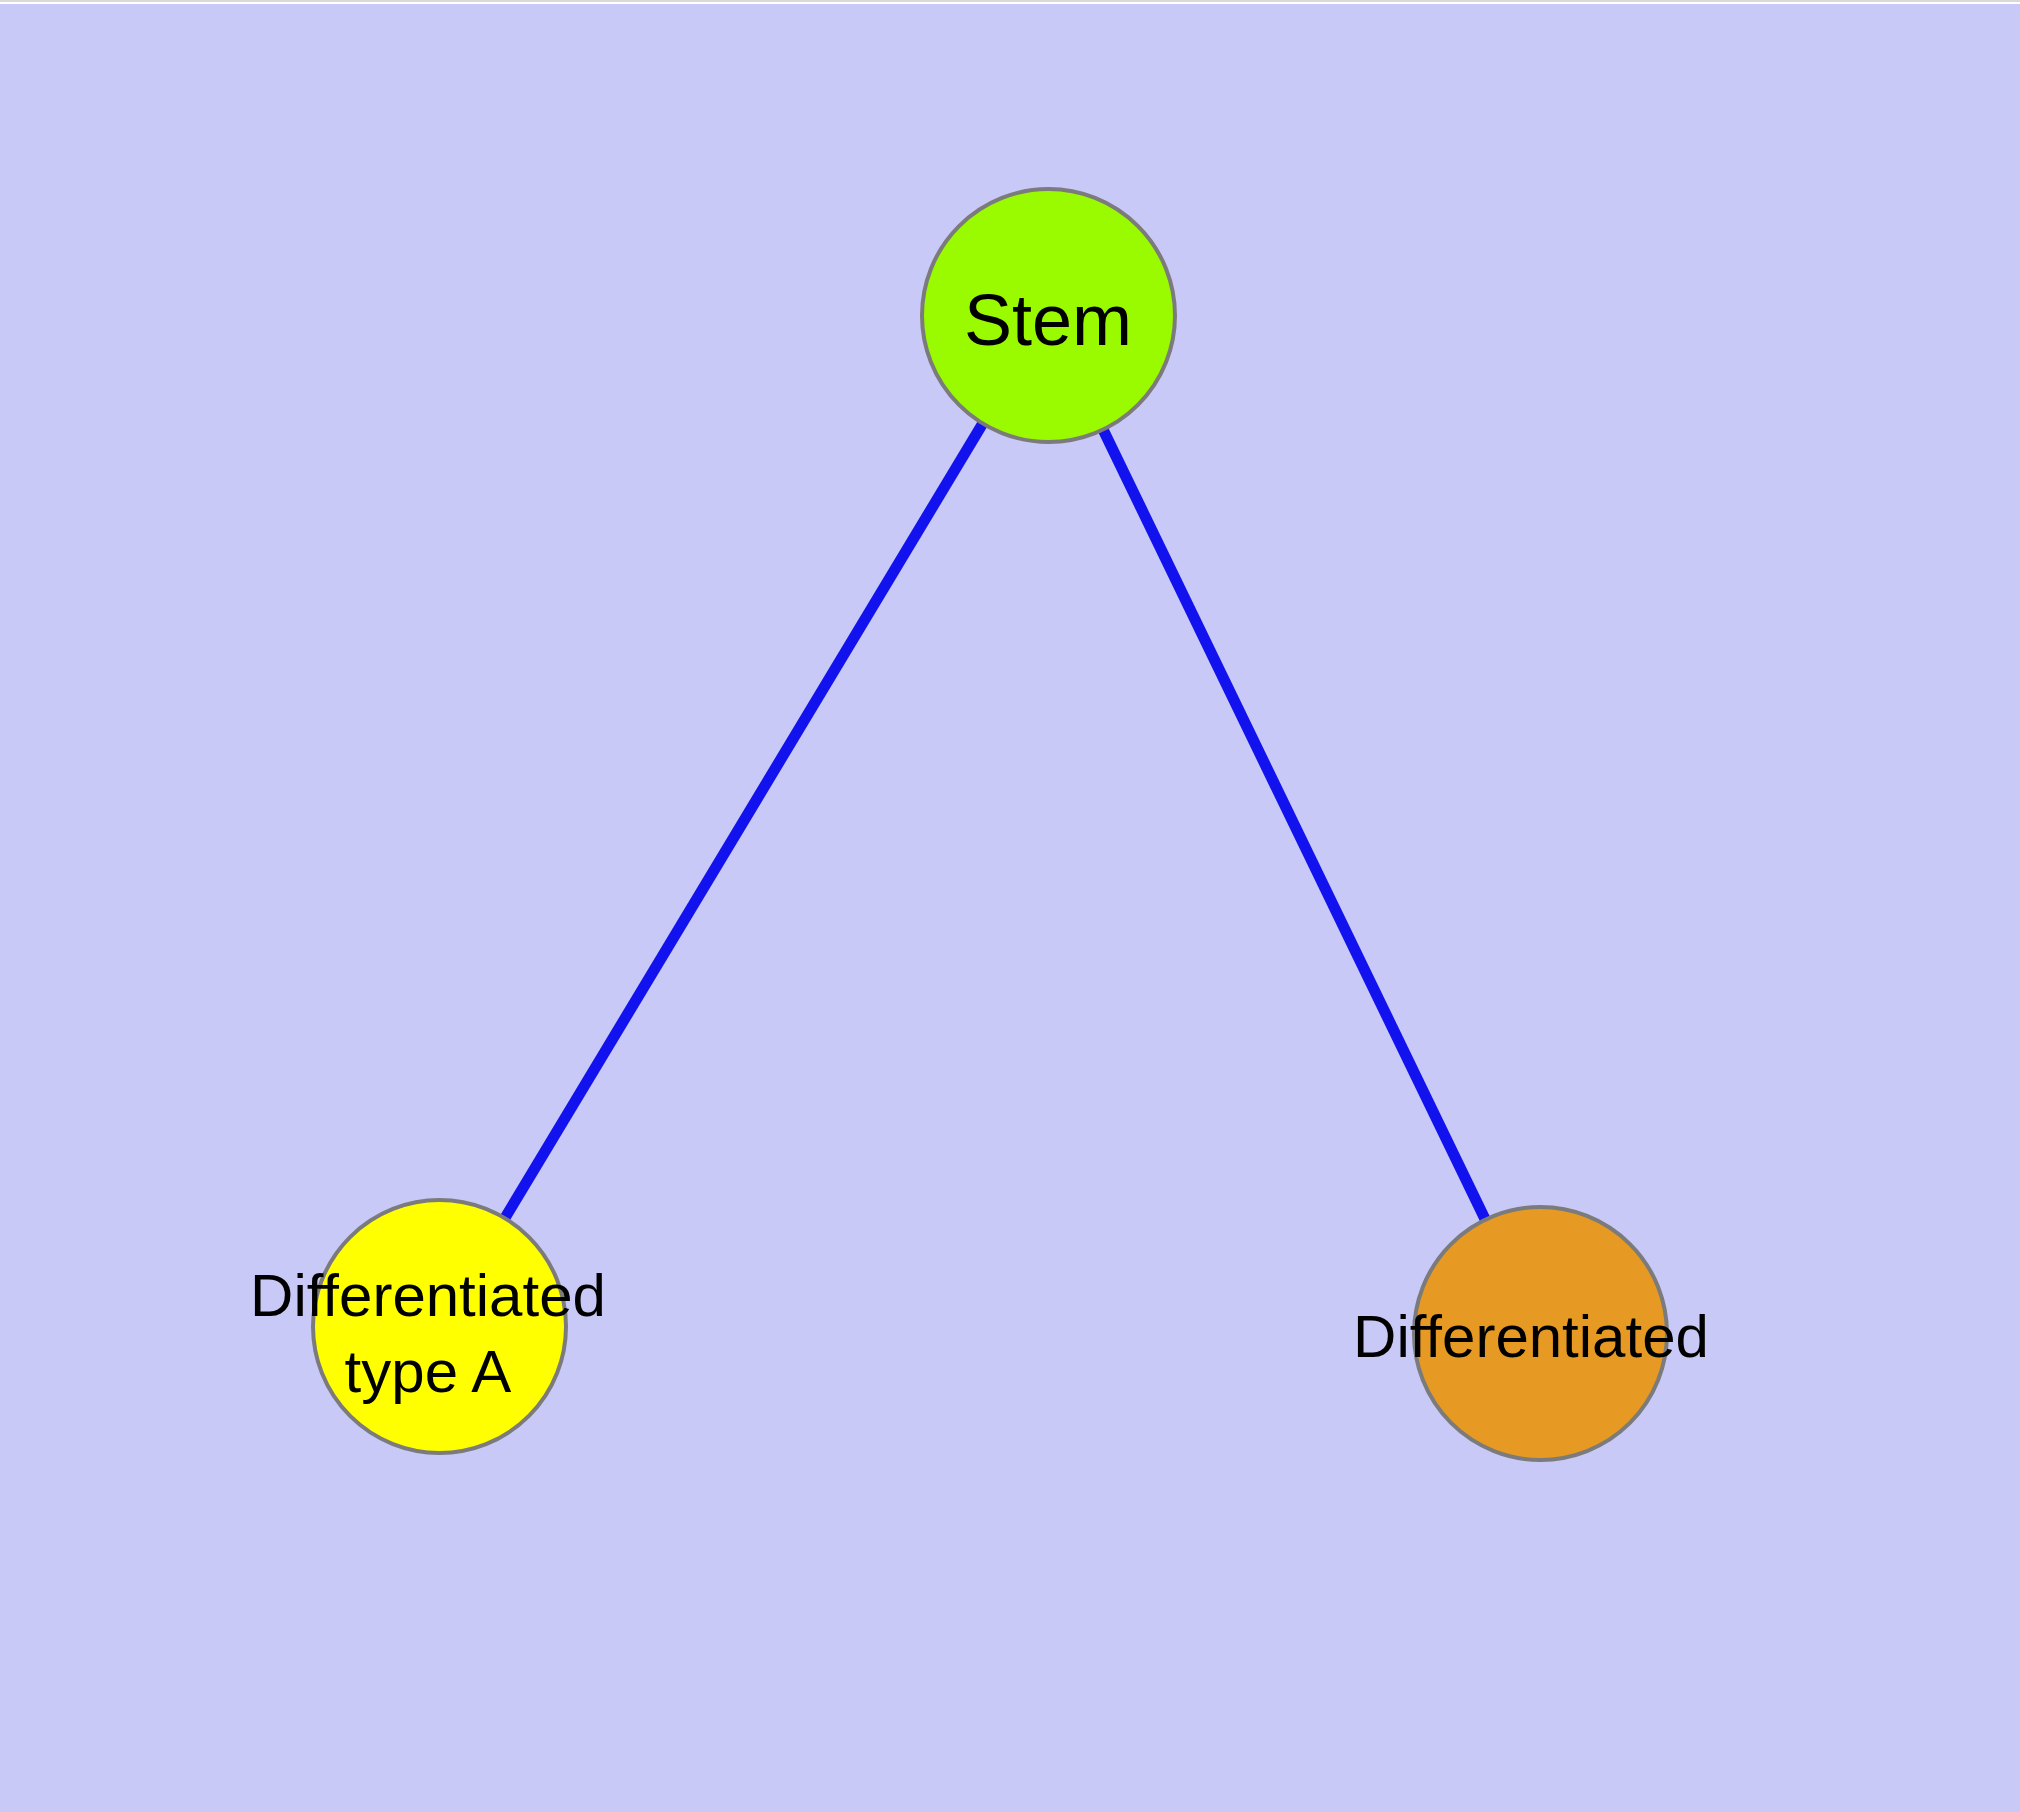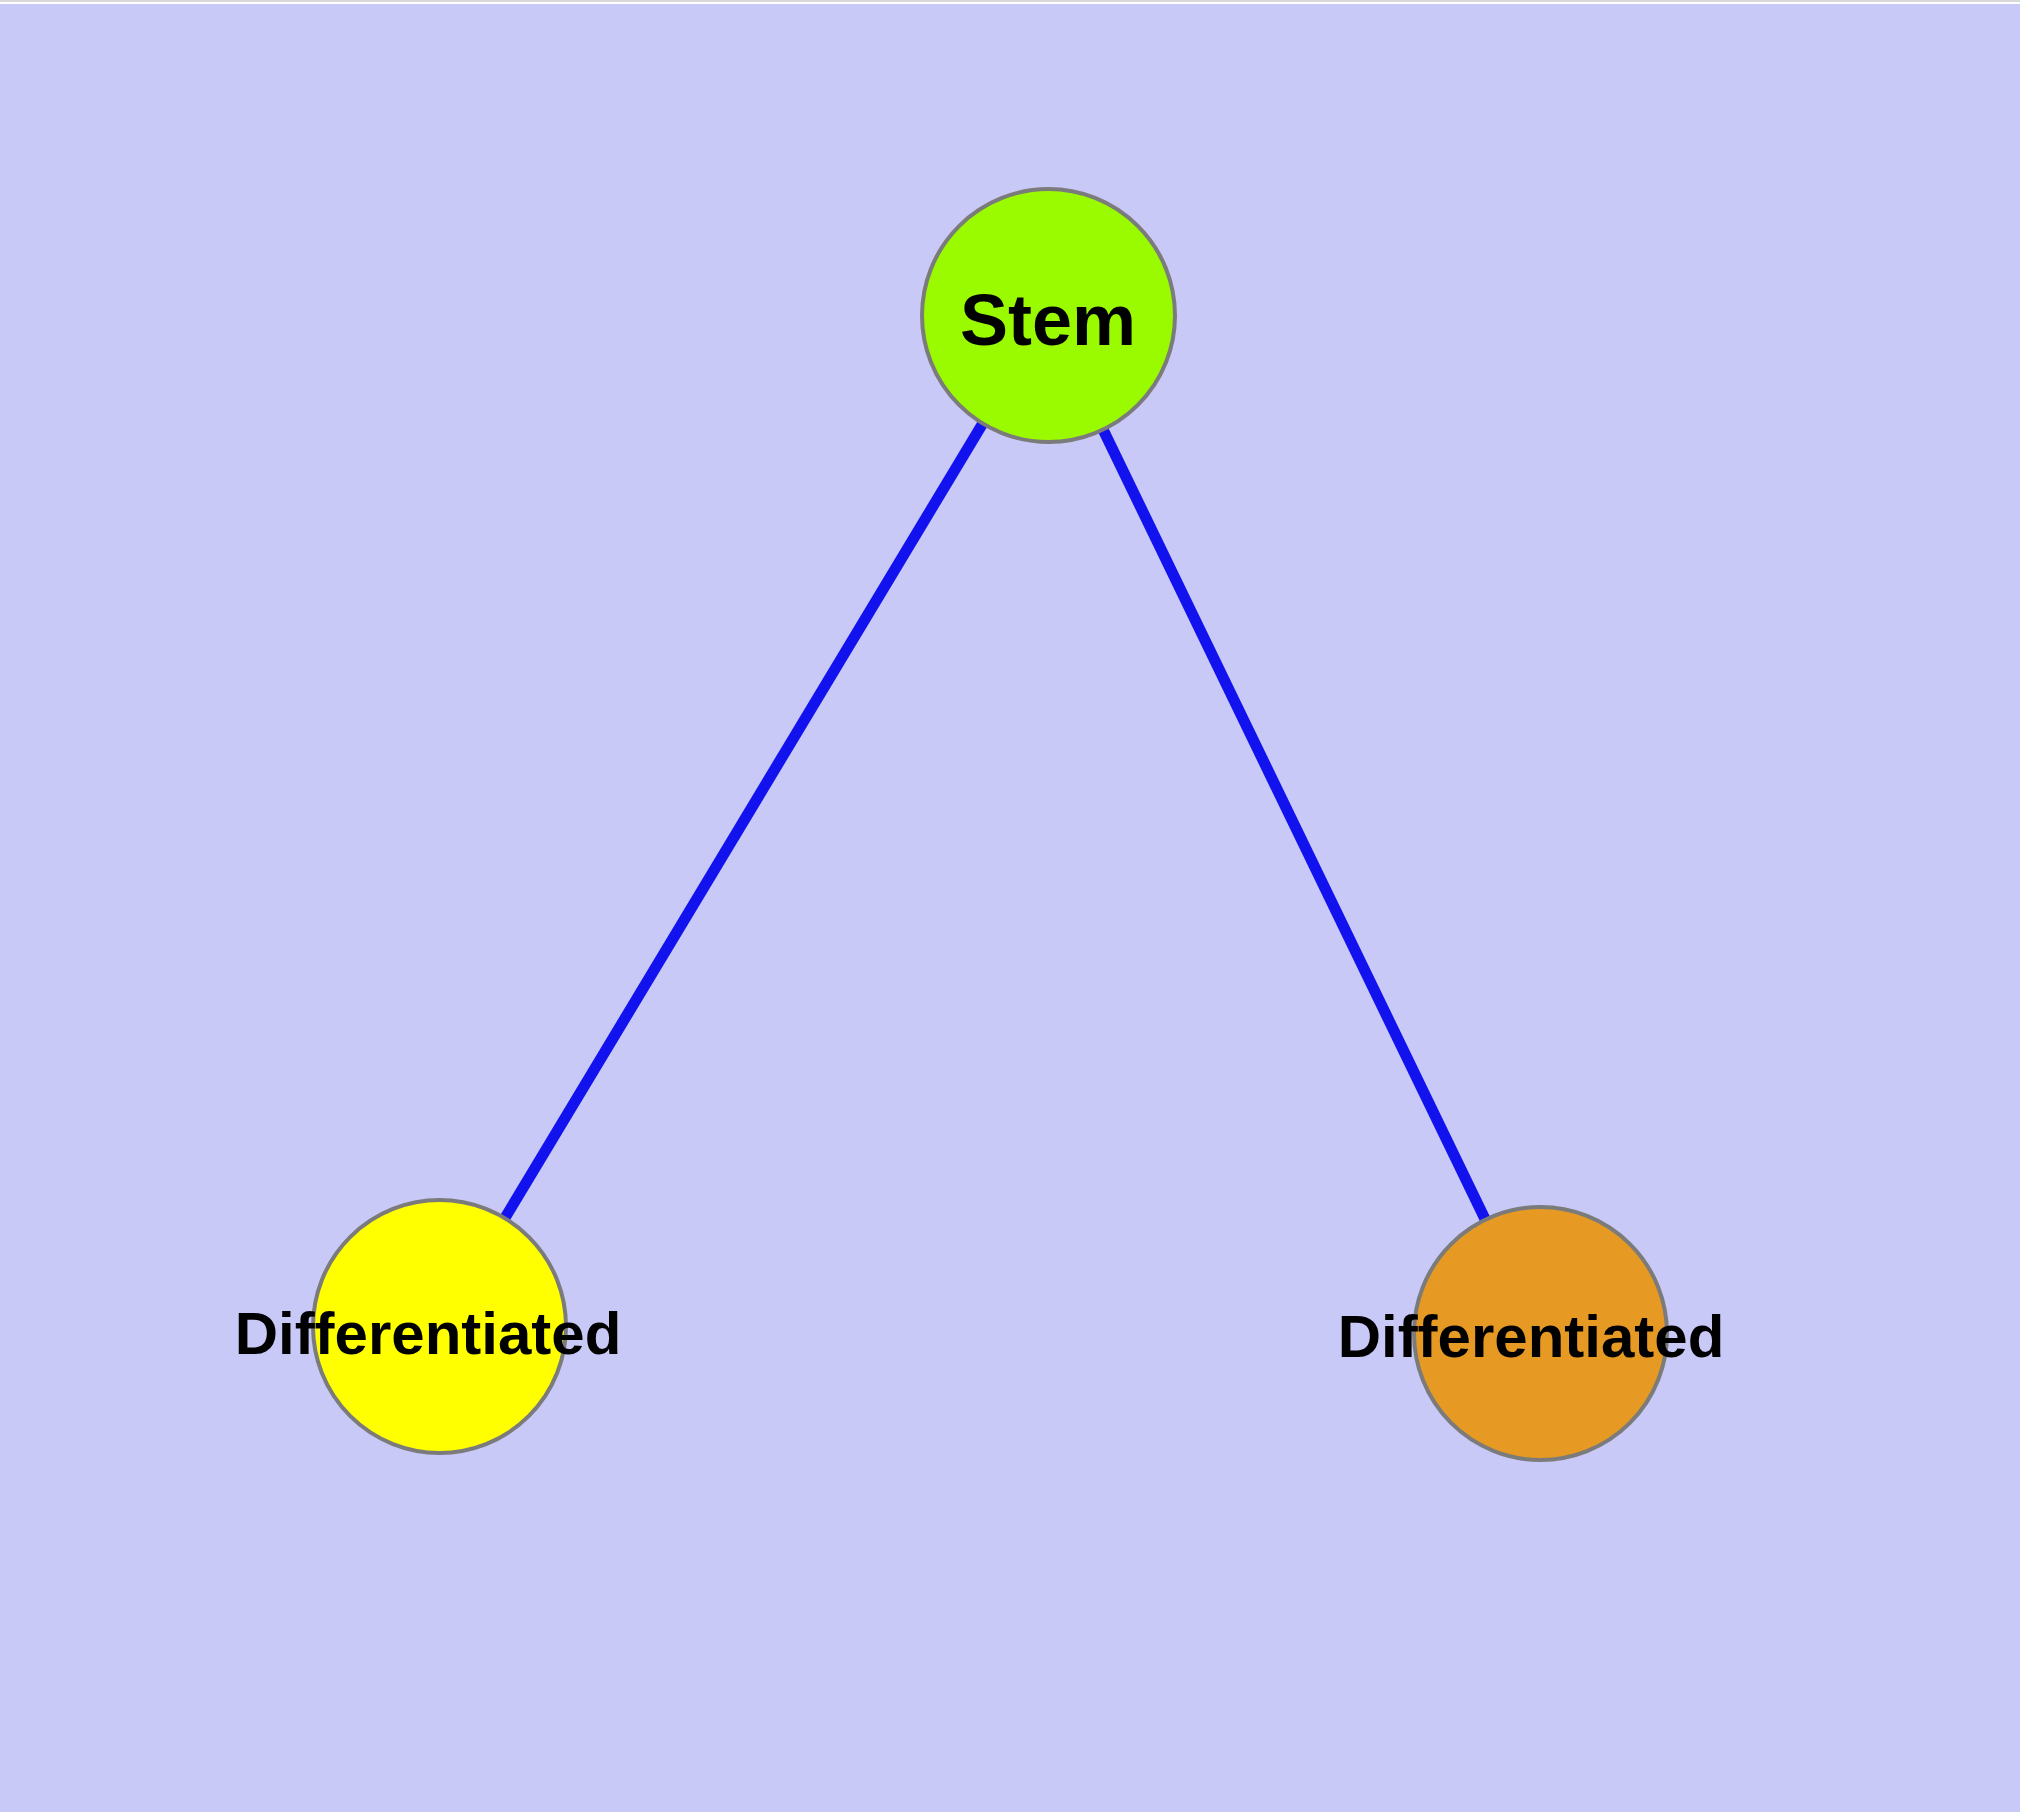--- a/index.html
+++ b/index.html
@@ -36,21 +36,21 @@
     height: 257px;
     border: 4.2px solid #7b7b7b;
     border-radius: 50%;
     z-index: 2;
   }
   .node-label {
     position: absolute;
     transform: translate(-50%, -50%);
     z-index: 3;
     color: #000000;
-    font-weight: bold;
+    font-weight: normal;
     text-align: center;
     white-space: nowrap;
   }
   .node-label .line {
     display: block;
     line-height: 76px;
   }
   .label-stem {
     font-size: 72px;
     line-height: 72px;
@@ -74,18 +74,19 @@
 <div class="node" style="left: 920px; top: 187px; background-color: rgb(154, 250, 0); border-color: rgb(123, 123, 123);"></div>
 
 <div class="node" style="left: 311px; top: 1198px; background-color: rgb(255, 255, 0); border-color: rgb(123, 123, 123);"></div>
 
 <div class="node" style="left: 1412px; top: 1205px; background-color: rgb(230, 153, 35); border-color: rgb(123, 123, 123);"></div>
 
 <div class="node-label label-stem" style="left: 1048px; top: 320px; color: rgb(0, 0, 0);">Stem</div>
 
 <div class="node-label label-two-line" style="left: 428px; top: 1334px; color: rgb(0, 0, 0);">
   <span class="line">Differentiated</span>
+  <span class="line">type A</span>
 </div>
 
 <div class="node-label label-two-line" style="left: 1531px; top: 1337px; color: rgb(0, 0, 0);">
   <span class="line">Differentiated</span>
 </div>
 
 
 </body></html>

